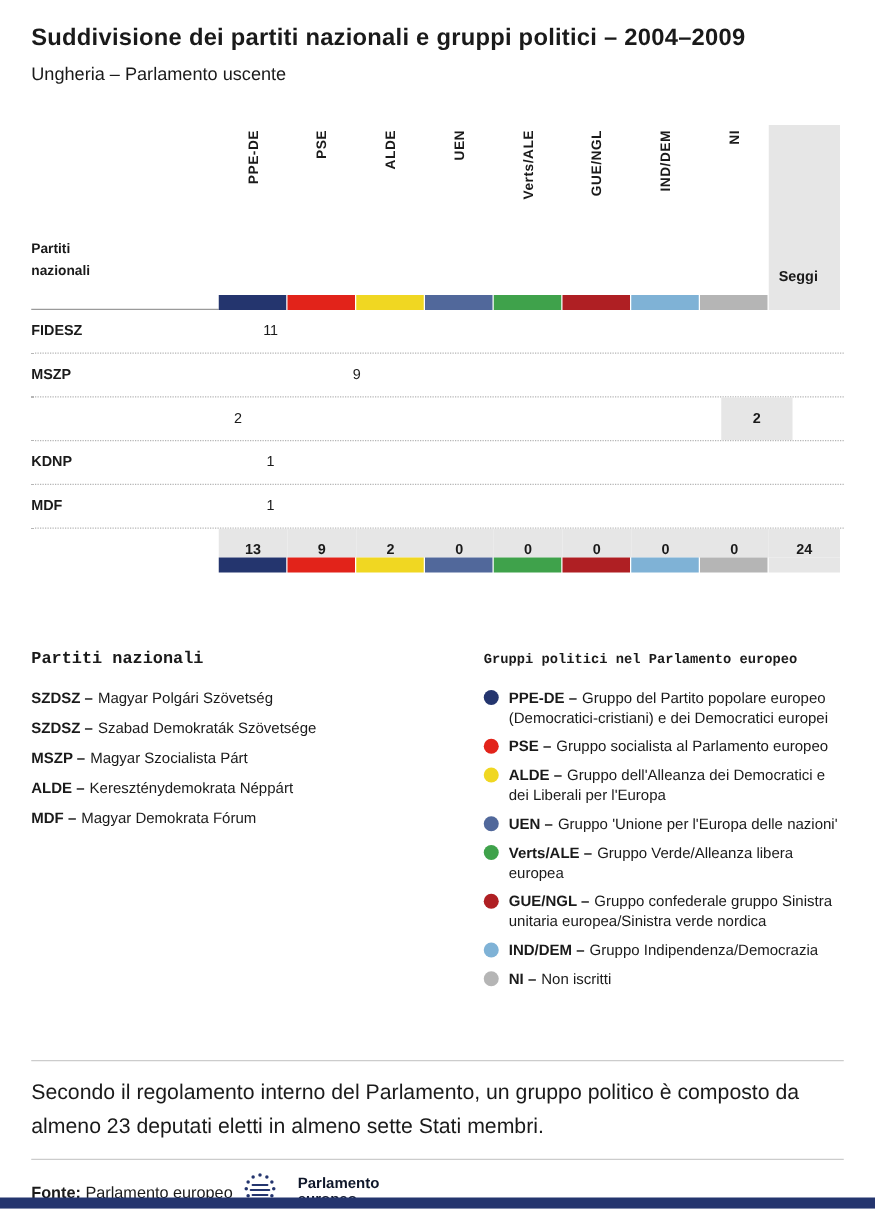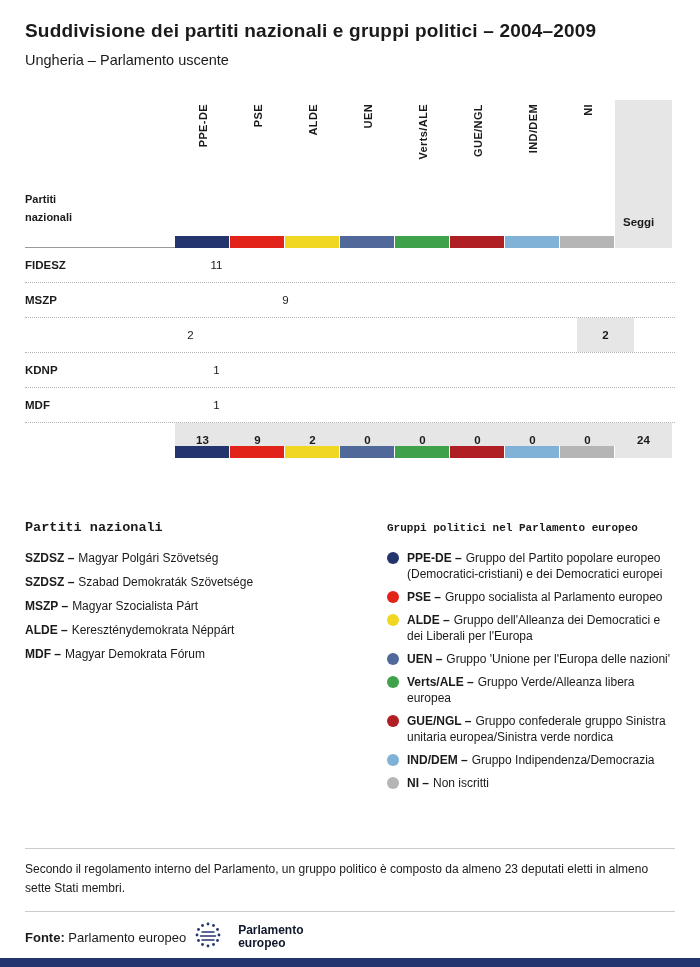--- a/index.html
+++ b/index.html
@@ -44,21 +44,21 @@
   .leg-left { width:362px; flex:0 0 362px; }
   .leg-left h3 { font-family:"Liberation Mono", monospace; font-size:13.5px; font-weight:bold; margin:0 0 16px 0; }
   .leg-left .item { font-size:12px; margin-bottom:10px; }
   .abbr { font-weight:bold; margin-right:4px; }
   .leg-right { width:288px; flex:0 0 288px; }
   .leg-right h3 { font-size:11px; font-weight:bold; margin:2px 0 16px 0;font-family:Liberation Mono, monospace; }
   .leg-right .item { display:flex; margin-bottom:7px; font-size:12px; line-height:16px; }
   .dot { width:12px; height:12px; border-radius:50%; flex:0 0 12px; margin-right:8px; margin-top:2px; }
 
   
-  .note { margin-top:50px; border-top:1px solid #cccccc; border-bottom:1px solid #cccccc; padding:11px 0 13px; font-size:12px; line-height:1.6; }
+  .note { margin-top:50px; border-top:1px solid #cccccc; border-bottom:1px solid #cccccc; padding:11px 0 13px; font-size:17px; line-height:1.6; }
   .footer { display:flex; justify-content:flex-start; align-items:center; margin-top:8px; }
   .fonte { font-size:13px; }
   .fonte .b { font-weight:bold; }
   .logo { display:flex; align-items:center; }
   .logo-text { font-size:12px; font-weight:bold; color:#0f172a; line-height:1.15; margin-left:8px; }
   .bottombar { position:absolute; left:0; bottom:0; width:700px; height:9px; background:#24356e; }
 </style>
 </head>
 <body>
 

